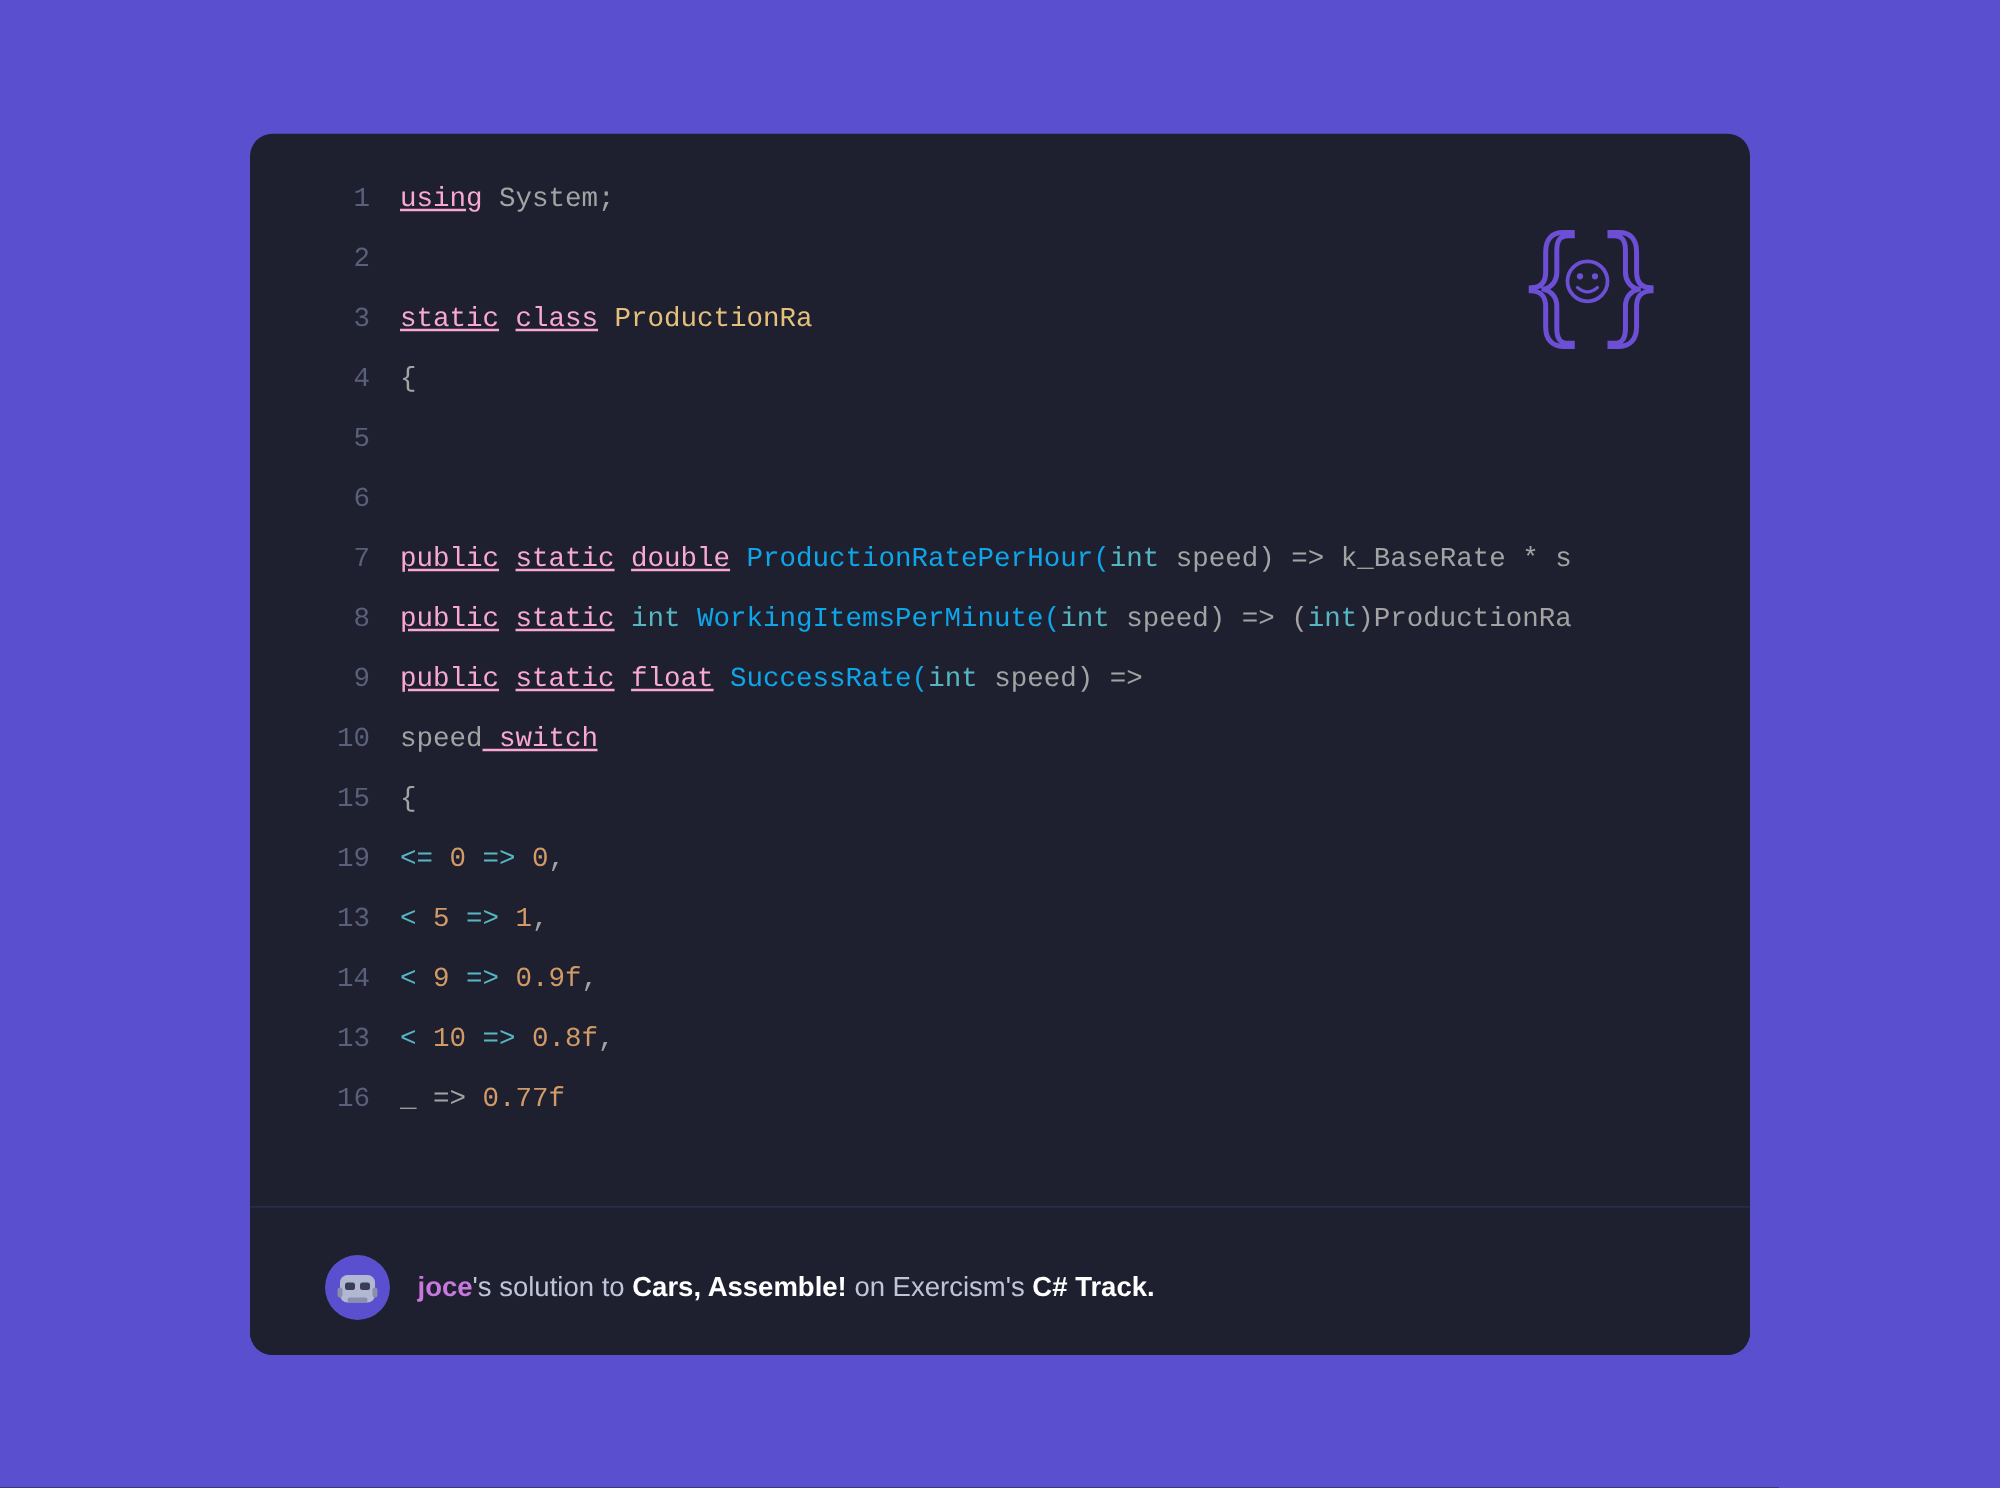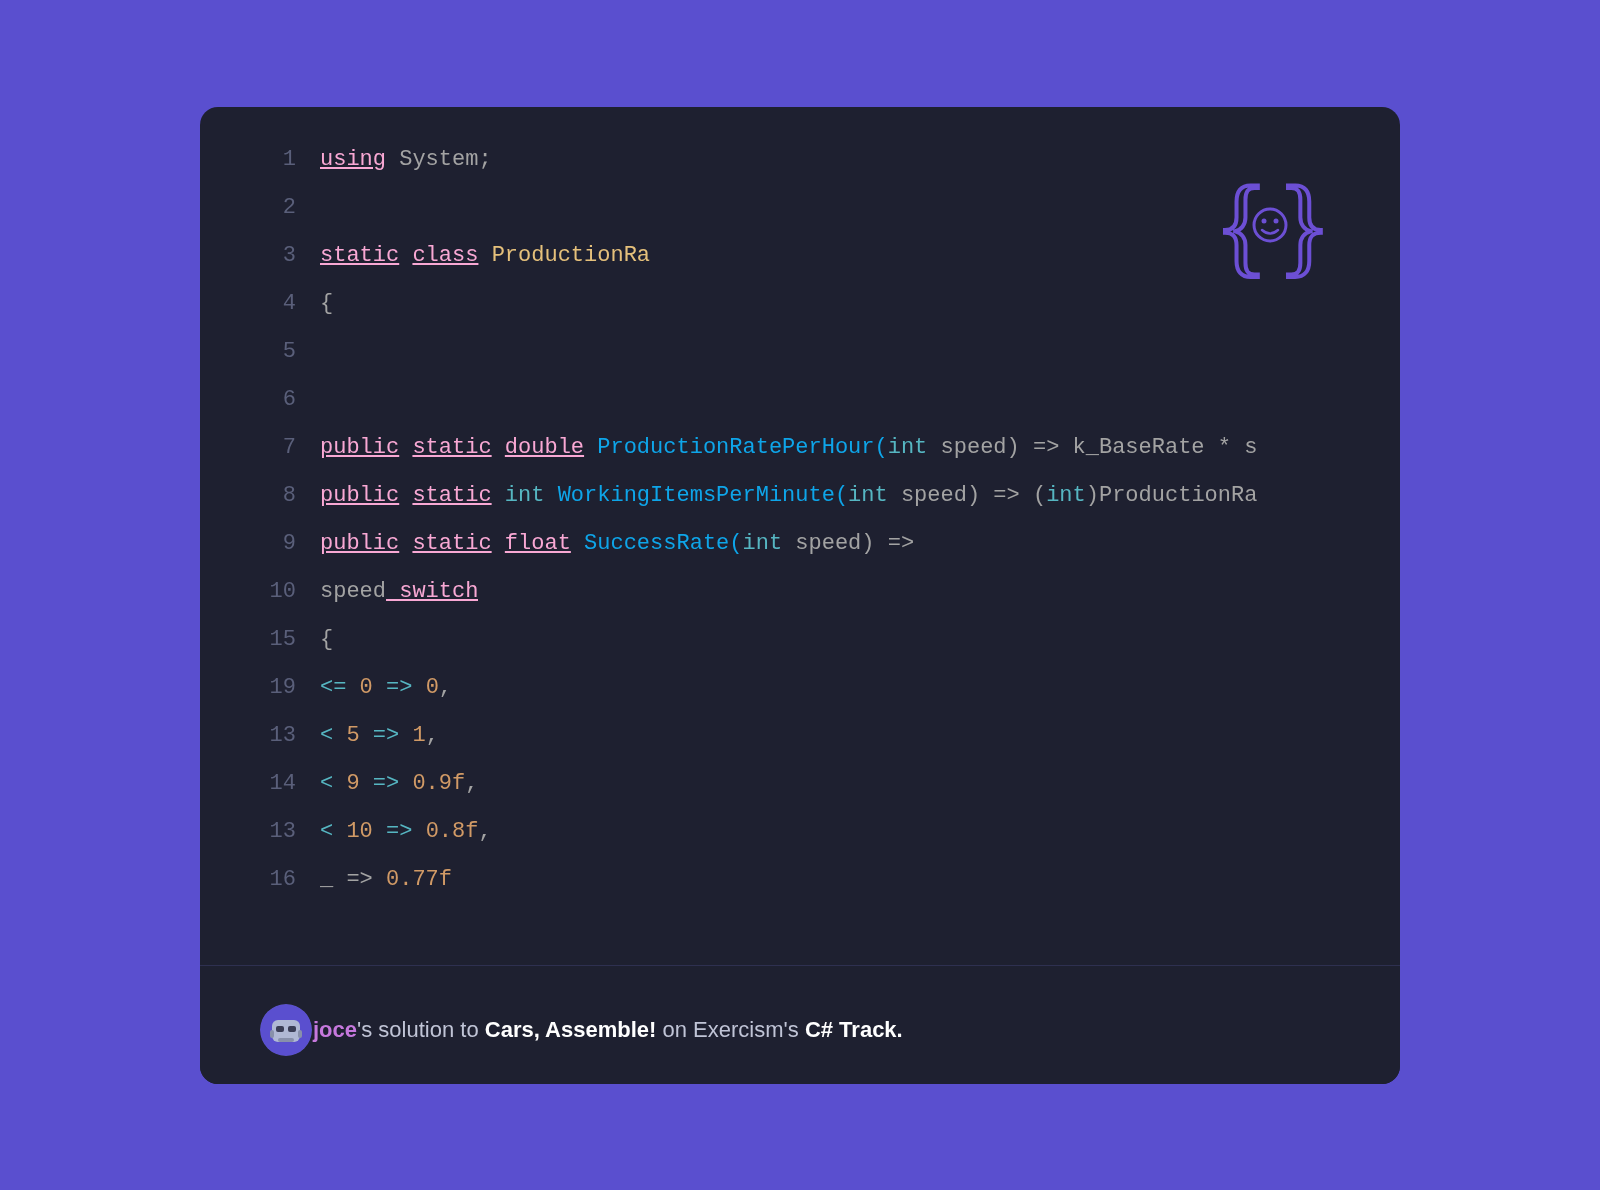--- a/index.html
+++ b/index.html
@@ -79,21 +79,21 @@
     .divider {
       height: 1px;
       background: #2e3050;
       margin: 10px 0;
     }
 
     .footer {
       padding: 28px 60px;
       display: flex;
       align-items: center;
-      gap: 1px;
+      gap: 22px;
       background: #1e2030;
     }
 
     .avatar {
       width: 52px;
       height: 52px;
       border-radius: 50%;
       background: #3a3d55;
       display: flex;
       align-items: center;

